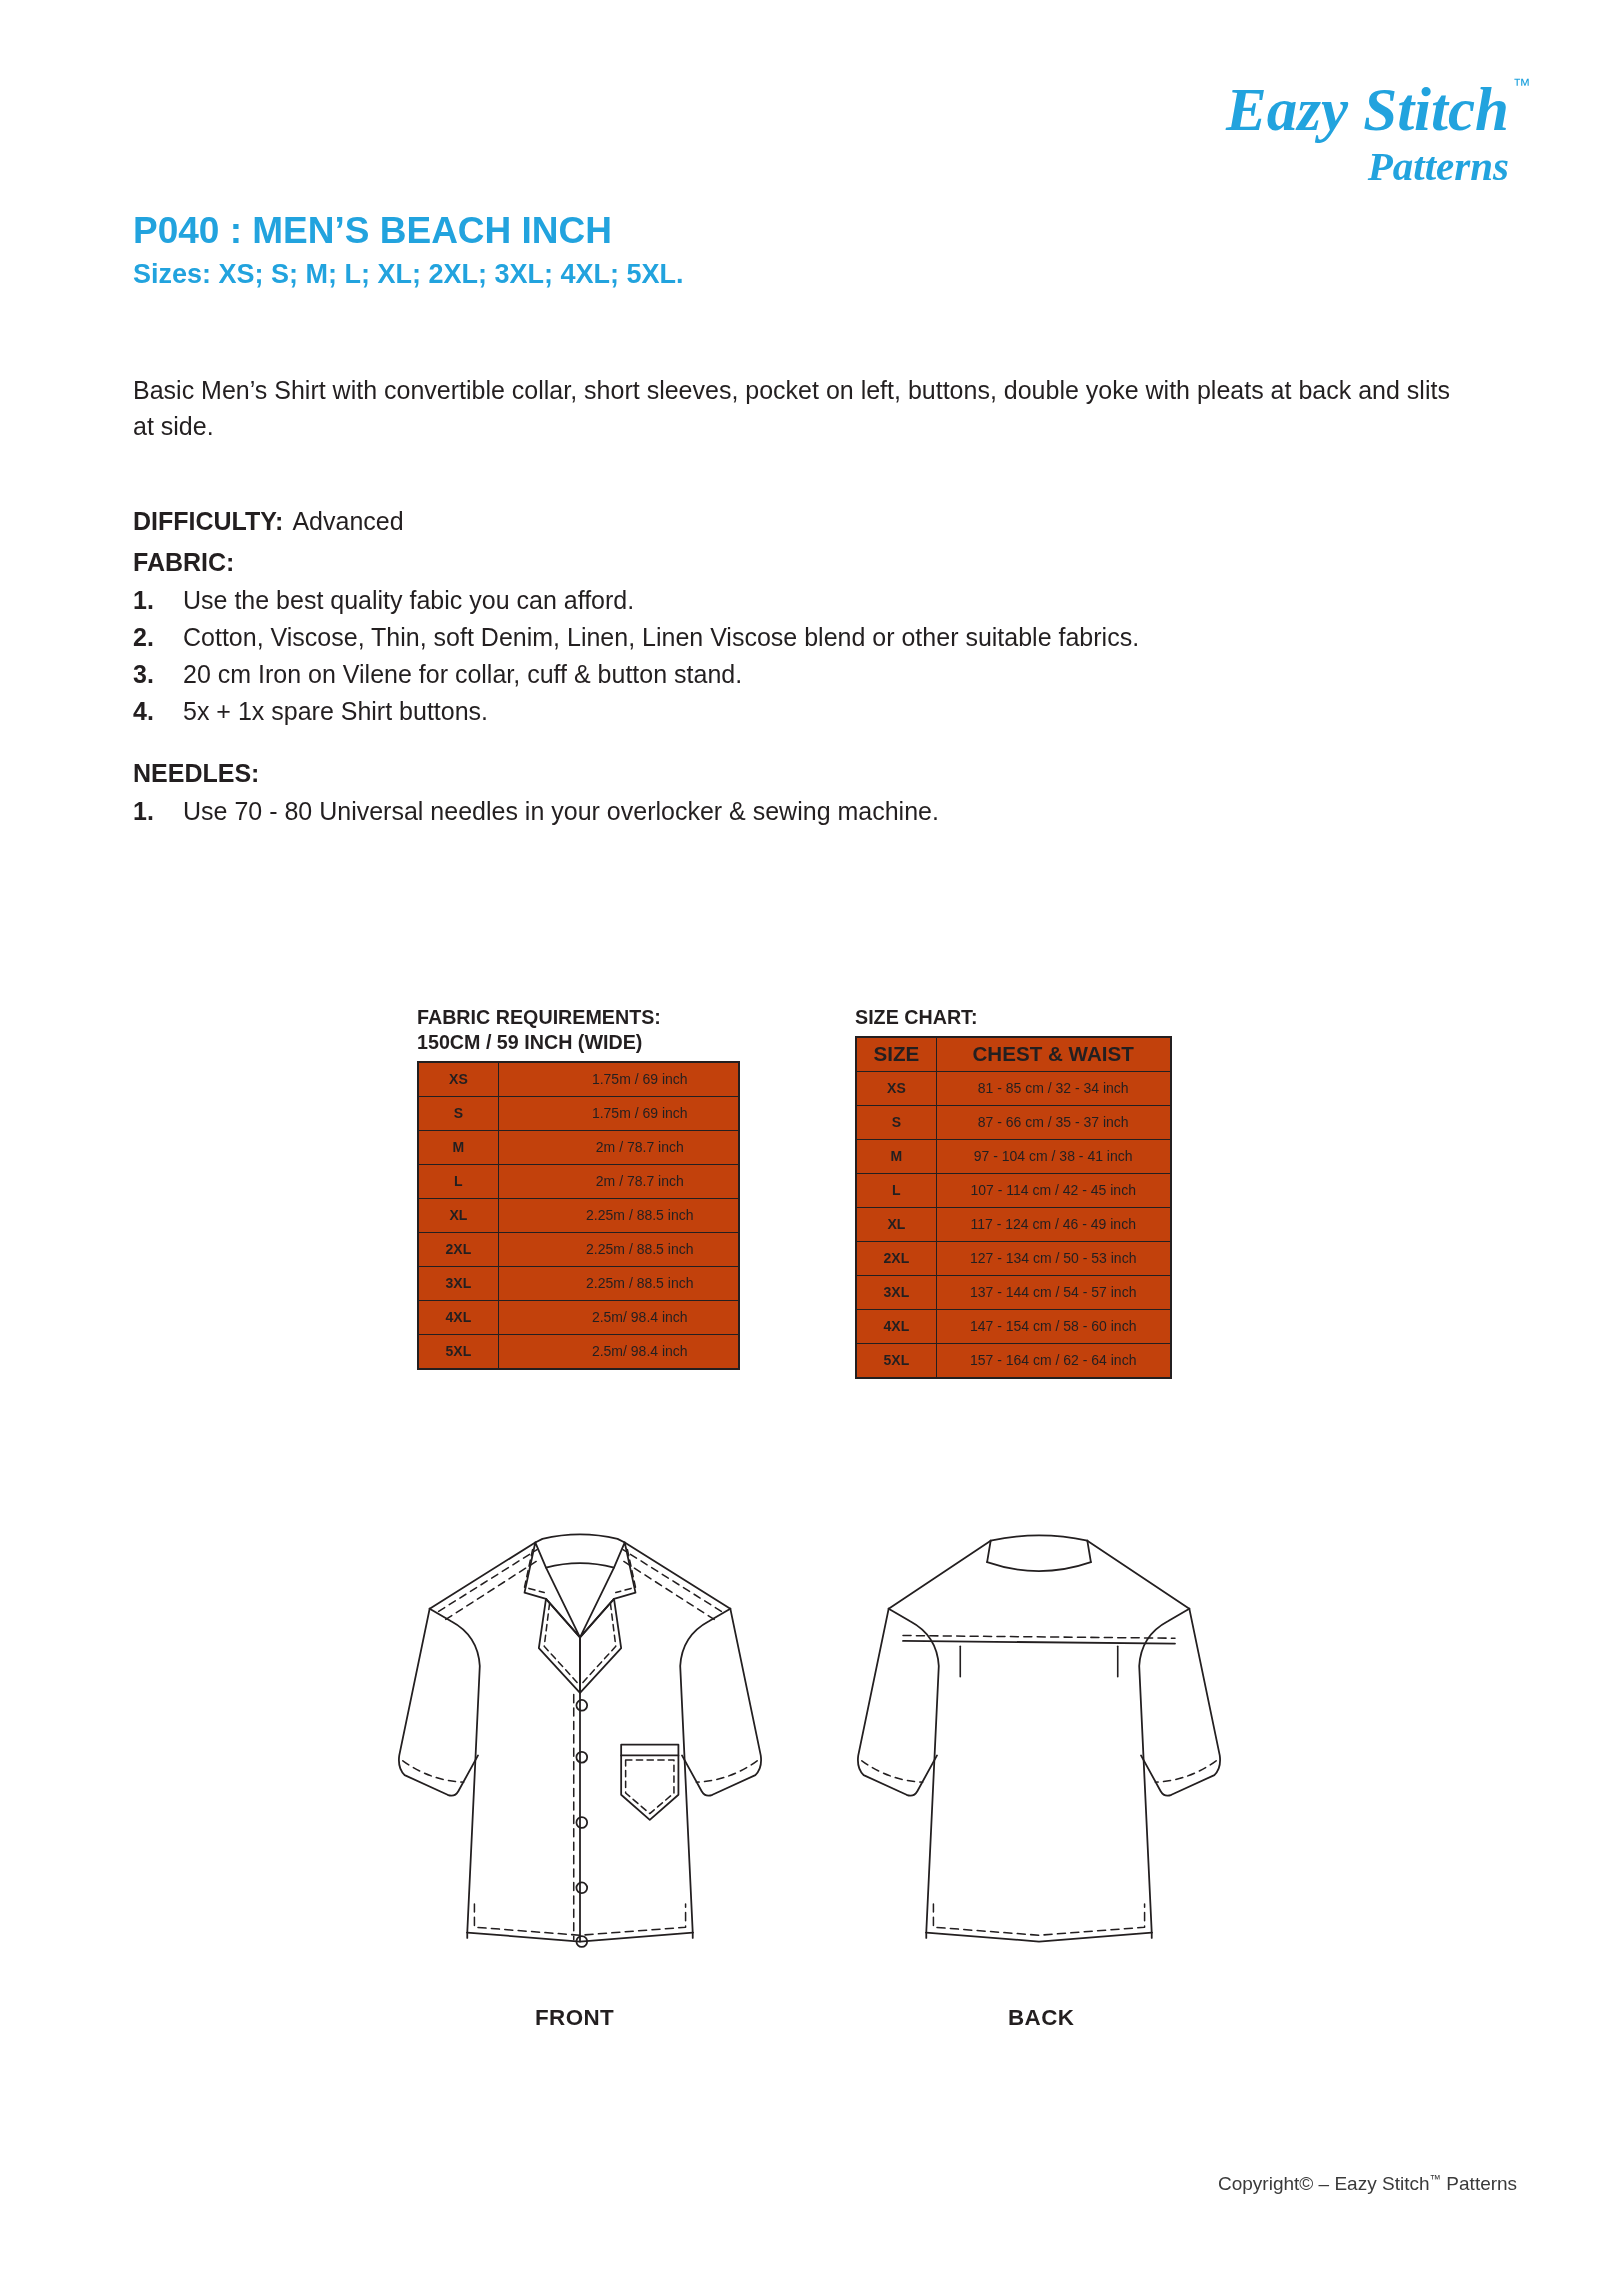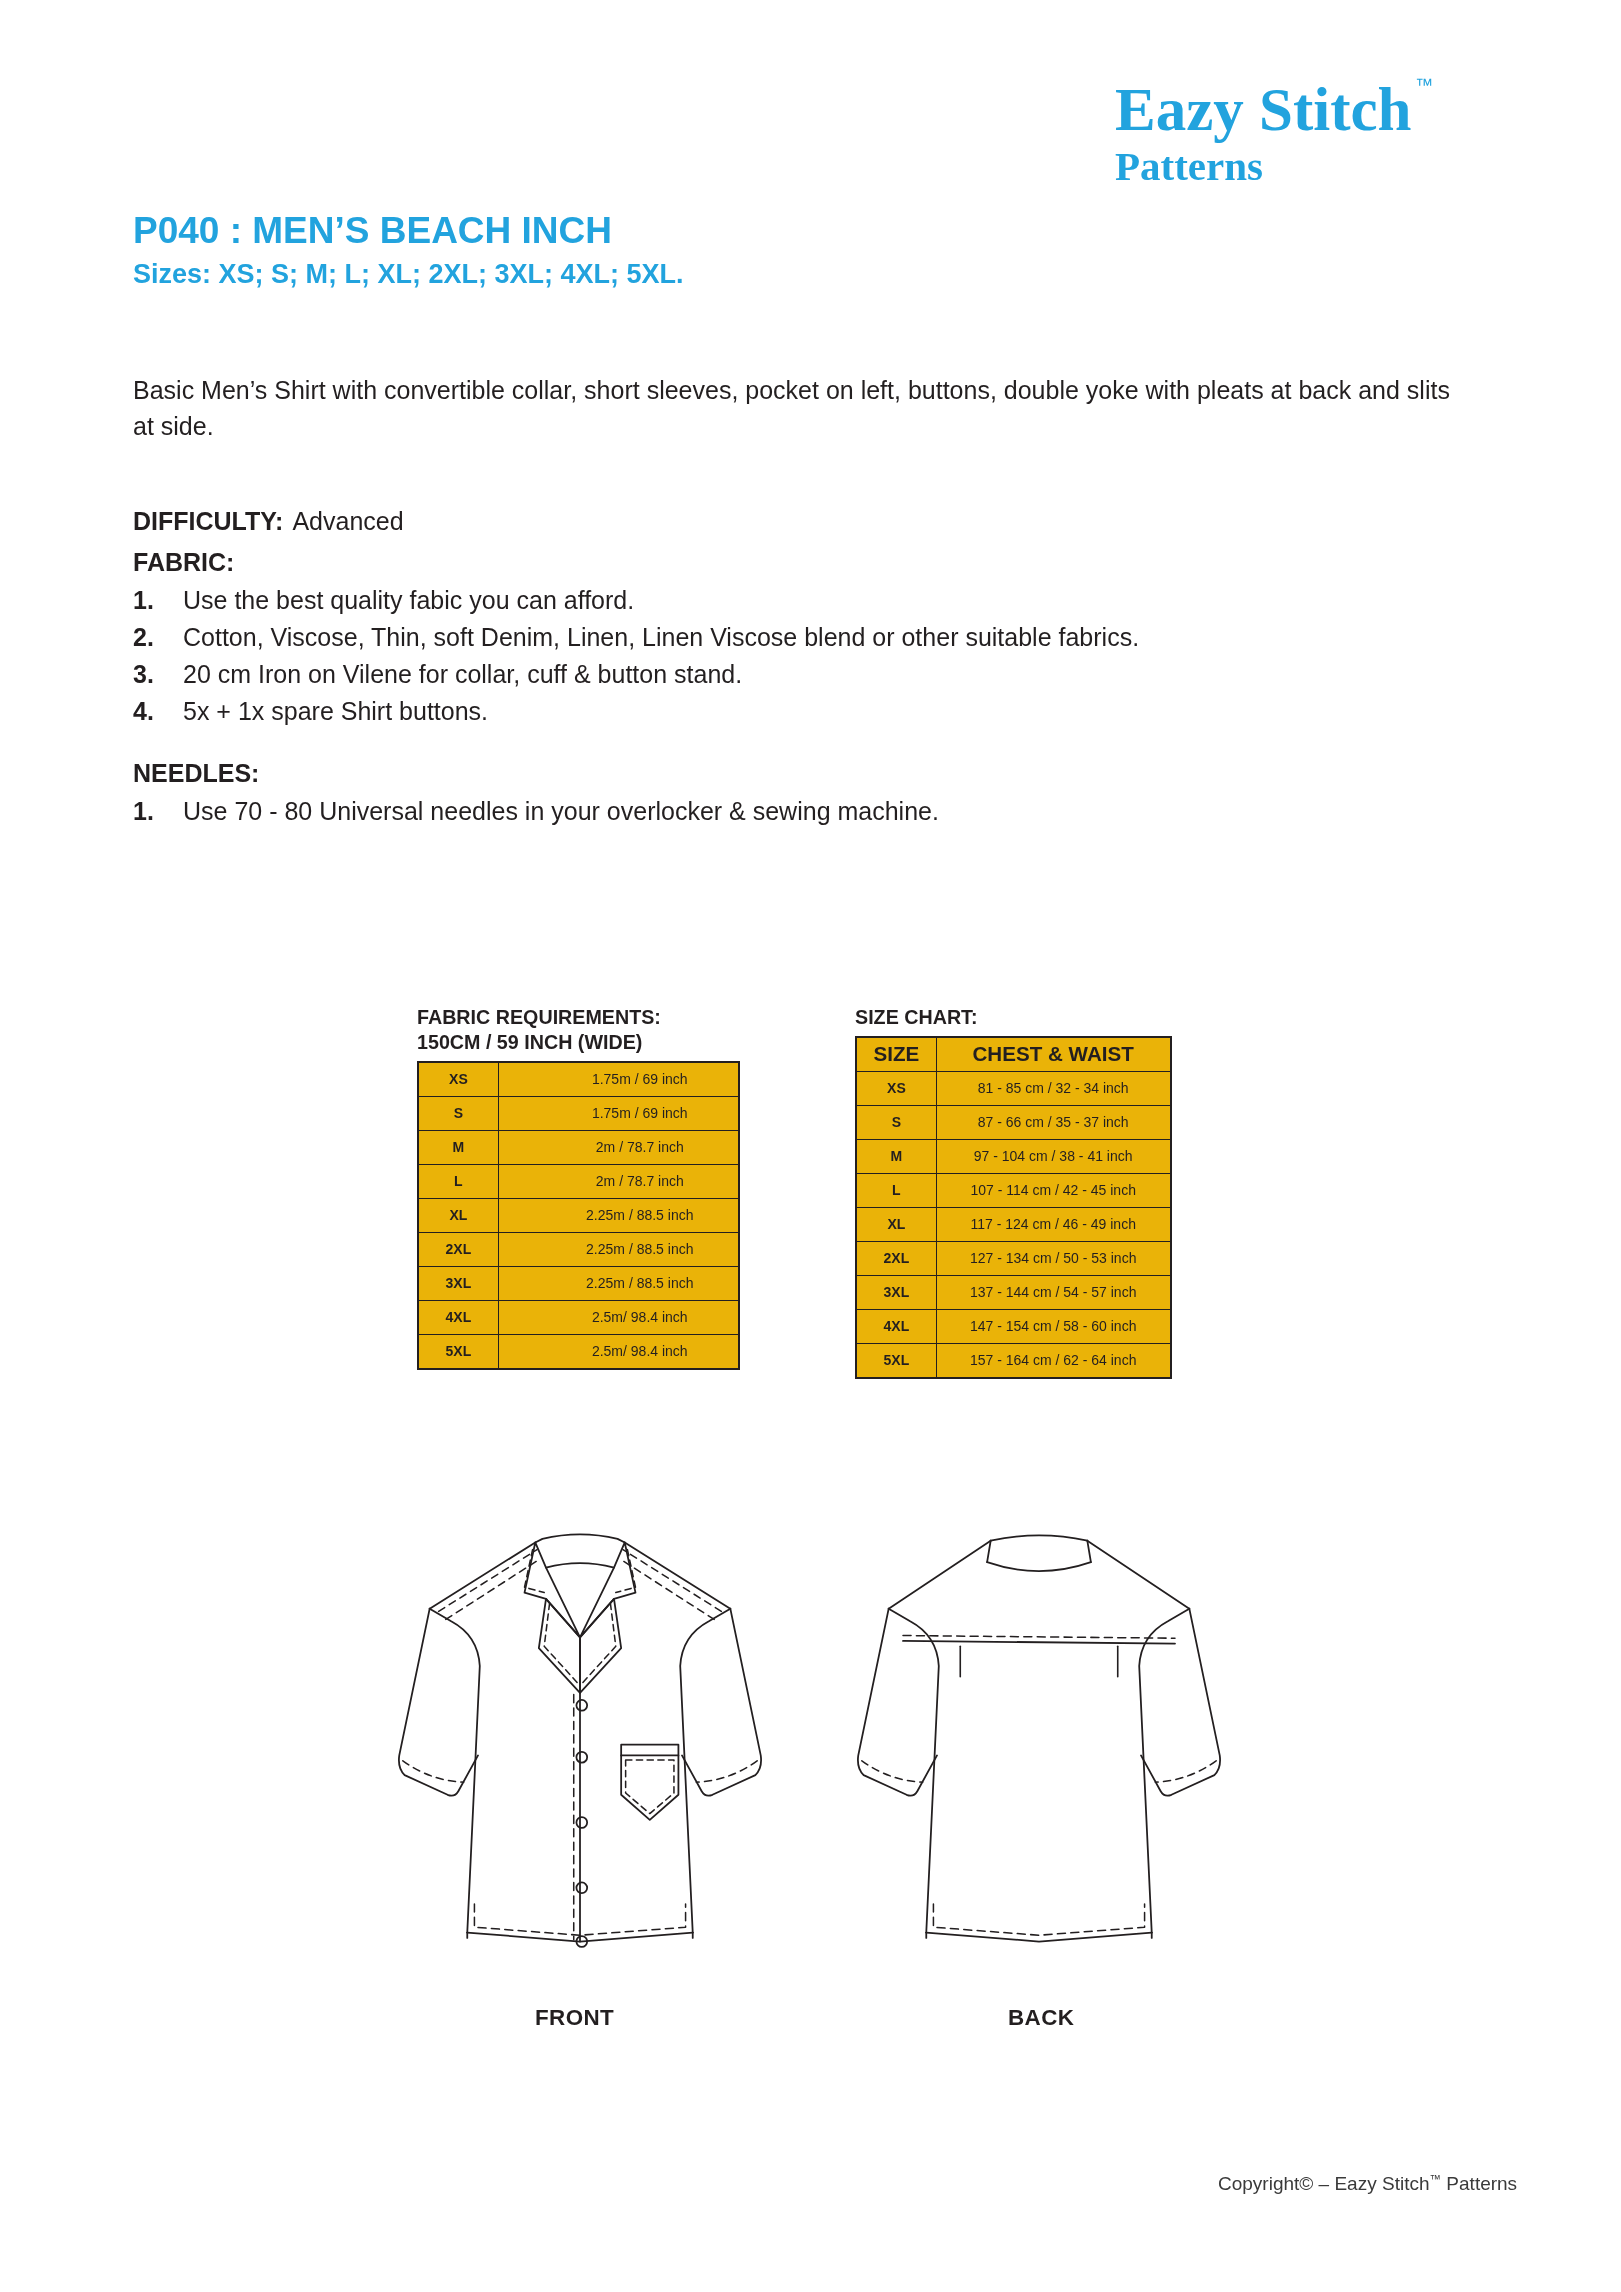--- a/index.html
+++ b/index.html
@@ -15,21 +15,22 @@
     color: #231f20;
     overflow: hidden;
   }
 
   
   #brand-logo {
     position: absolute;
     left: 1115px;
     top: 81px;
     width: 394px;
-    text-align: left;
+    text-align: right;
+    font-style: italic;
   }
   #brand-wordmark {
     font-family: "Liberation Serif", serif;
     font-weight: bold;
     font-size: 61px;
     line-height: 0.95;
     color: #22a3de;
     letter-spacing: 0px;
     white-space: nowrap;
     display: inline-block;
@@ -144,21 +145,21 @@
     font-size: 19.7px;
     font-weight: bold;
     color: #231f20;
     line-height: 1.28;
     margin-bottom: 5.4px;
     white-space: nowrap;
   }
   table.spec {
     border-collapse: collapse;
     border: 2.7px solid #231f20;
-    background: #eab308;
+    background: #c2410c;
   }
   table.spec td, table.spec th {
     border: 1.8px solid #231f20;
     font-size: 14px;
     color: #231f20;
     text-align: center;
     height: 33px;
     padding: 0 5.4px;
     font-weight: normal;
   }

